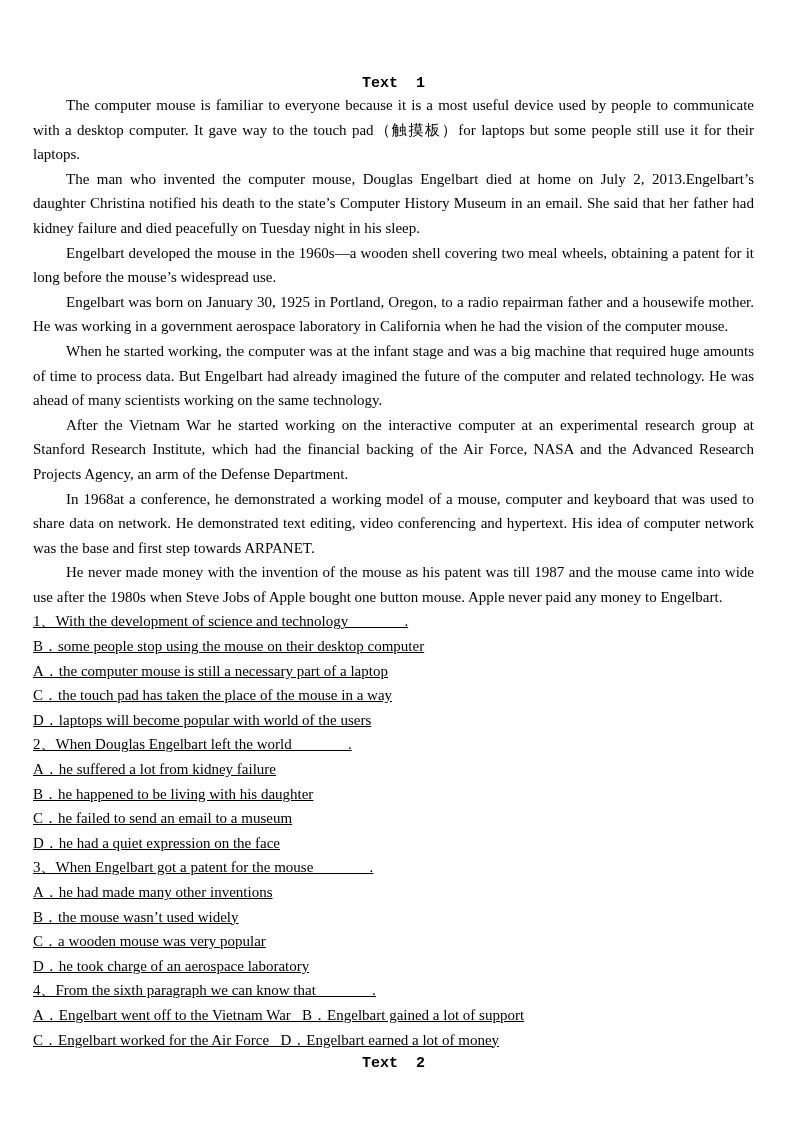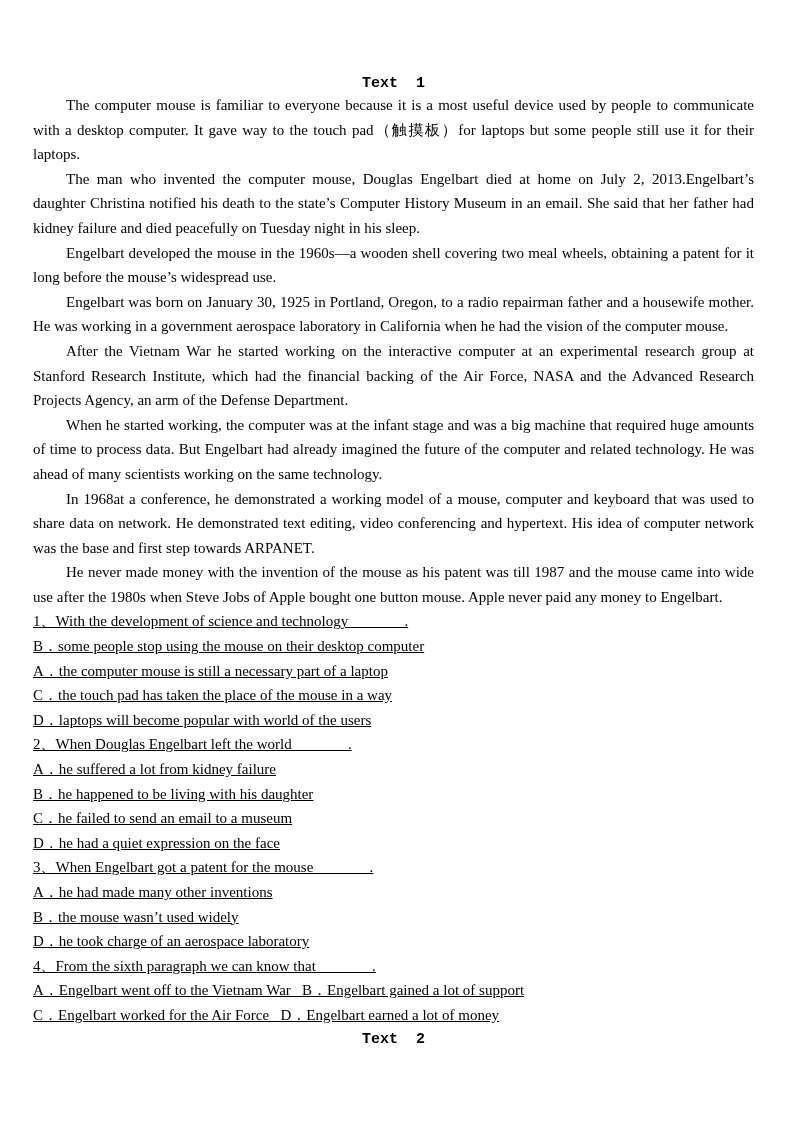--- a/index.html
+++ b/index.html
@@ -51,22 +51,22 @@
 
 <div class="page">
 
   <div class="doc-title">Text  1</div>
 
   <div class="passage">
     <p>The computer mouse is familiar to everyone because it is a most useful device used by people to communicate with a desktop computer. It gave way to the touch pad（触摸板）for laptops but some people still use it for their laptops.</p>
     <p>The man who invented the computer mouse, Douglas Engelbart died at home on July 2, 2013.Engelbart’s daughter Christina notified his death to the state’s Computer History Museum in an email. She said that her father had kidney failure and died peacefully on Tuesday night in his sleep.</p>
     <p>Engelbart developed the mouse in the 1960s—a wooden shell covering two meal wheels, obtaining a patent for it long before the mouse’s widespread use.</p>
     <p>Engelbart was born on January 30, 1925 in Portland, Oregon, to a radio repairman father and a housewife mother. He was working in a government aerospace laboratory in California when he had the vision of the computer mouse.</p>
+    <p>When he started working, the computer was at the infant stage and was a big machine that required huge amounts of time to process data. But Engelbart had already imagined the future of the computer and related technology. He was ahead of many scientists working on the same technology.</p>
     <p>After the Vietnam War he started working on the interactive computer at an experimental research group at Stanford Research Institute, which had the financial backing of the Air Force, NASA and the Advanced Research Projects Agency, an arm of the Defense Department.</p>
-    <p>When he started working, the computer was at the infant stage and was a big machine that required huge amounts of time to process data. But Engelbart had already imagined the future of the computer and related technology. He was ahead of many scientists working on the same technology.</p>
     <p>In 1968at a conference, he demonstrated a working model of a mouse, computer and keyboard that was used to share data on network. He demonstrated text editing, video conferencing and hypertext. His idea of computer network was the base and first step towards ARPANET.</p>
     <p>He never made money with the invention of the mouse as his patent was till 1987 and the mouse came into wide use after the 1980s when Steve Jobs of Apple bought one button mouse. Apple never paid any money to Engelbart.</p>
   </div>
 
   <div class="questions">
 
     <div class="question">
       <div class="q-stem">1、With the development of science and technology _______.</div>
       <div class="q-option">B．some people stop using the mouse on their desktop computer</div>
       <div class="q-option">A．the computer mouse is still a necessary part of a laptop</div>
@@ -79,20 +79,21 @@
       <div class="q-option">A．he suffered a lot from kidney failure</div>
       <div class="q-option">B．he happened to be living with his daughter</div>
       <div class="q-option">C．he failed to send an email to a museum</div>
       <div class="q-option">D．he had a quiet expression on the face</div>
     </div>
 
     <div class="question">
       <div class="q-stem">3、When Engelbart got a patent for the mouse _______.</div>
       <div class="q-option">A．he had made many other inventions</div>
       <div class="q-option">B．the mouse wasn’t used widely</div>
+      <div class="q-option">C．a wooden mouse was very popular</div>
       <div class="q-option">D．he took charge of an aerospace laboratory</div>
     </div>
 
     <div class="question">
       <div class="q-stem">4、From the sixth paragraph we can know that _______.</div>
       <div class="q-option">A．Engelbart went off to the Vietnam War   B．Engelbart gained a lot of support</div>
       <div class="q-option">C．Engelbart worked for the Air Force   D．Engelbart earned a lot of money</div>
     </div>
 
   </div>

